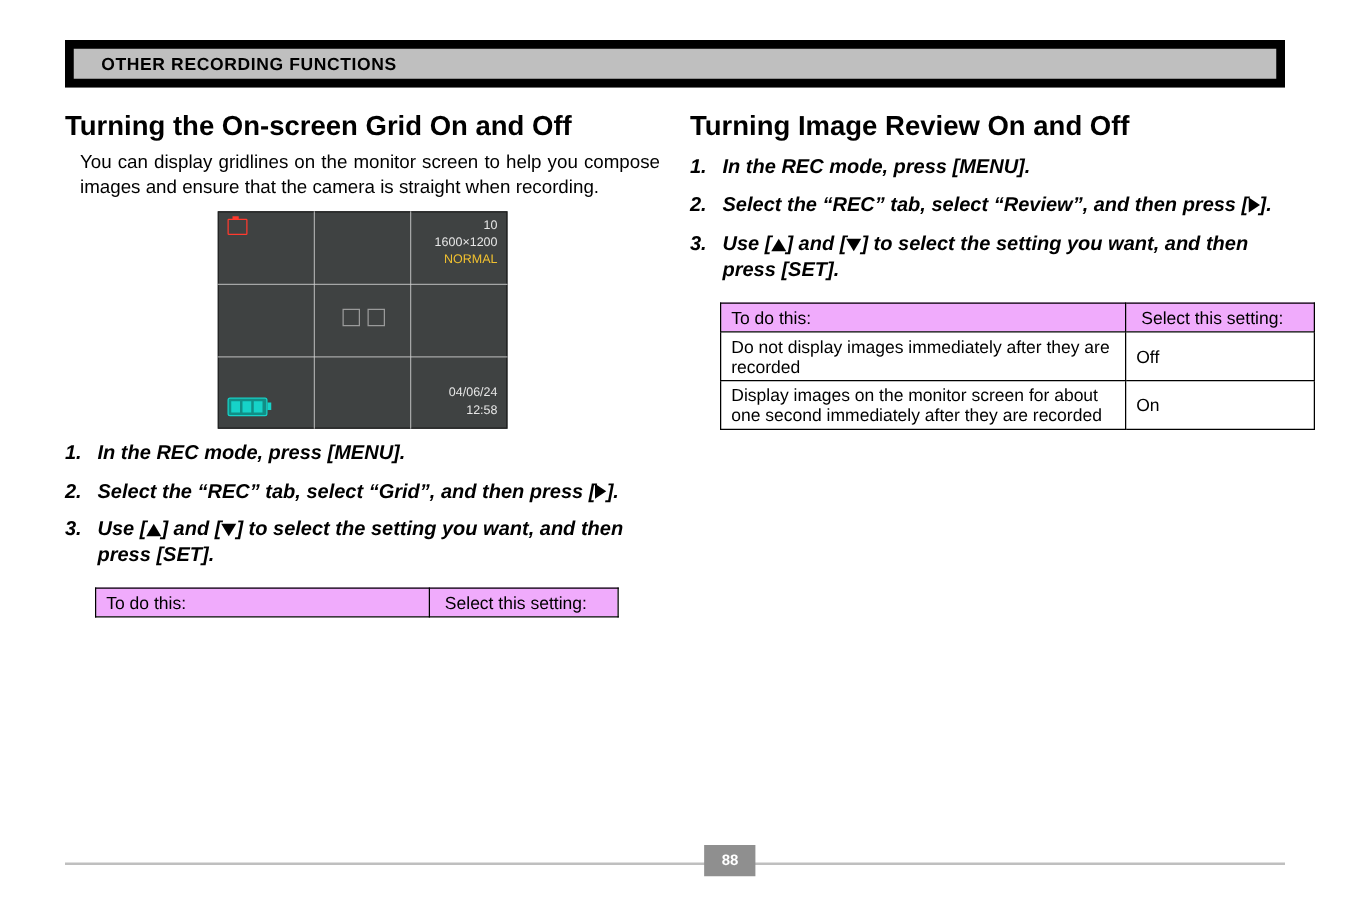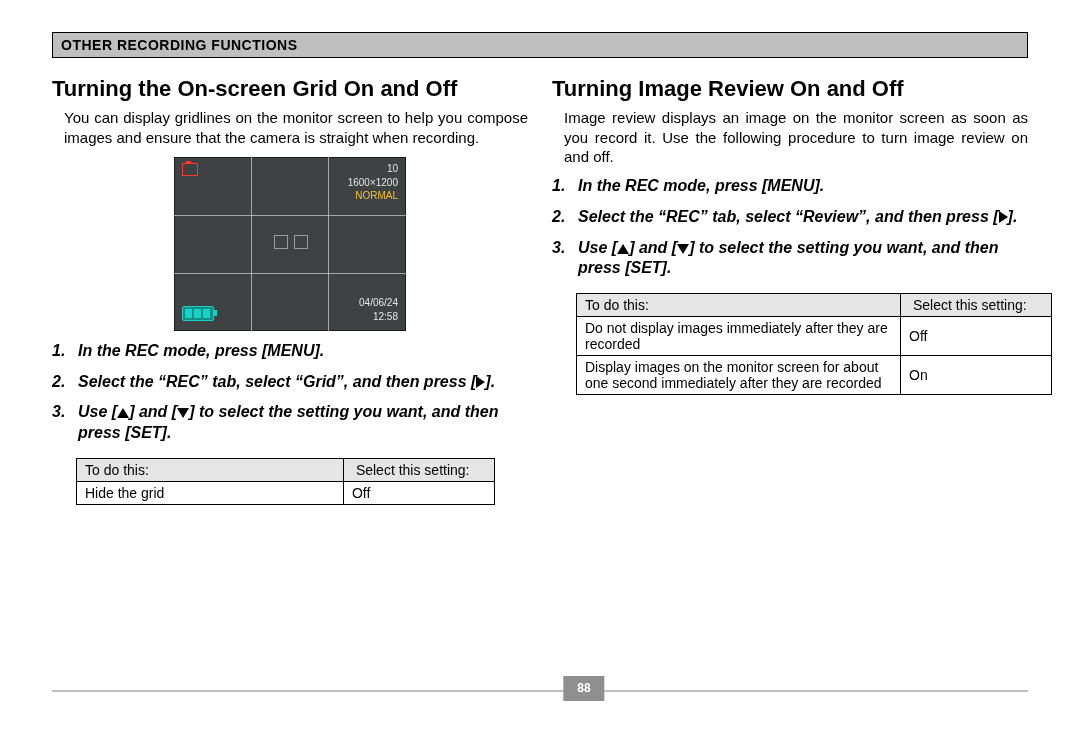--- a/index.html
+++ b/index.html
@@ -5,23 +5,23 @@
   html,body{margin:0;padding:0;background:#fff;}
   body{
     width:1080px;height:730px;
     font-family:Arial,Helvetica,sans-serif;
     color:#000;
     position:relative;
     box-sizing:border-box;
   }
   .header-bar{
     margin:32px 52px 0 52px;
-    border:1px solid #000000;
+    border:7px solid #000000;
     background:#bfbfbf;
-    padding:4px 8px;
+    padding:4px 22px;
     font-weight:bold;
     font-size:14px;
     letter-spacing:0.5px;
   }
   .columns{
     display:flex;
     margin:18px 52px 0 52px;
     gap:24px;
   }
   .col{
@@ -65,21 +65,21 @@
     font-size:14px;
   }
   table.opt th, table.opt td{
     border:1px solid #000;
     padding:3px 8px;
     text-align:left;
     font-weight:normal;
     vertical-align:middle;
   }
   table.opt th{
-    background:#e5e5e5;
+    background:#f0abfc;
   }
   table.opt .col2{width:130px;padding-left:12px;}
 
   
   .screen-wrap{
     display:flex;justify-content:center;margin:8px 0 0 0;
   }
   .screen{
     width:232px;height:174px;background:#3f4242;position:relative;
     box-shadow:0 0 0 1px #1d1d1d inset;
@@ -190,31 +190,26 @@
         <span class="txt">Use [<span class="tri-up"></span>] and [<span class="tri-down"></span>] to select the setting you want, and then press [SET].</span>
       </div>
     </div>
 
     <table class="opt">
       <tbody>
           <tr>
         <th>To do this:</th>
         <th class="col2">Select this setting:</th>
       </tr>
-      <tr>
-        <td>Hide the grid</td>
-        <td>Off</td>
-      </tr>
     </tbody>
       </table>
   </div>
 
   <div class="col">
     <h2 class="sect">Turning Image Review On and Off</h2>
-    <p class="para">Image review displays an image on the monitor screen as soon as you record it. Use the following procedure to turn image review on and off.</p>
 
     <div class="steps">
       <div class="step">
         <span class="num">1.</span>
         <span class="txt">In the REC mode, press [MENU].</span>
       </div>
       <div class="step">
         <span class="num">2.</span>
         <span class="txt">Select the “REC” tab, select “Review”, and then press [<span class="tri-right"></span>].</span>
       </div>

